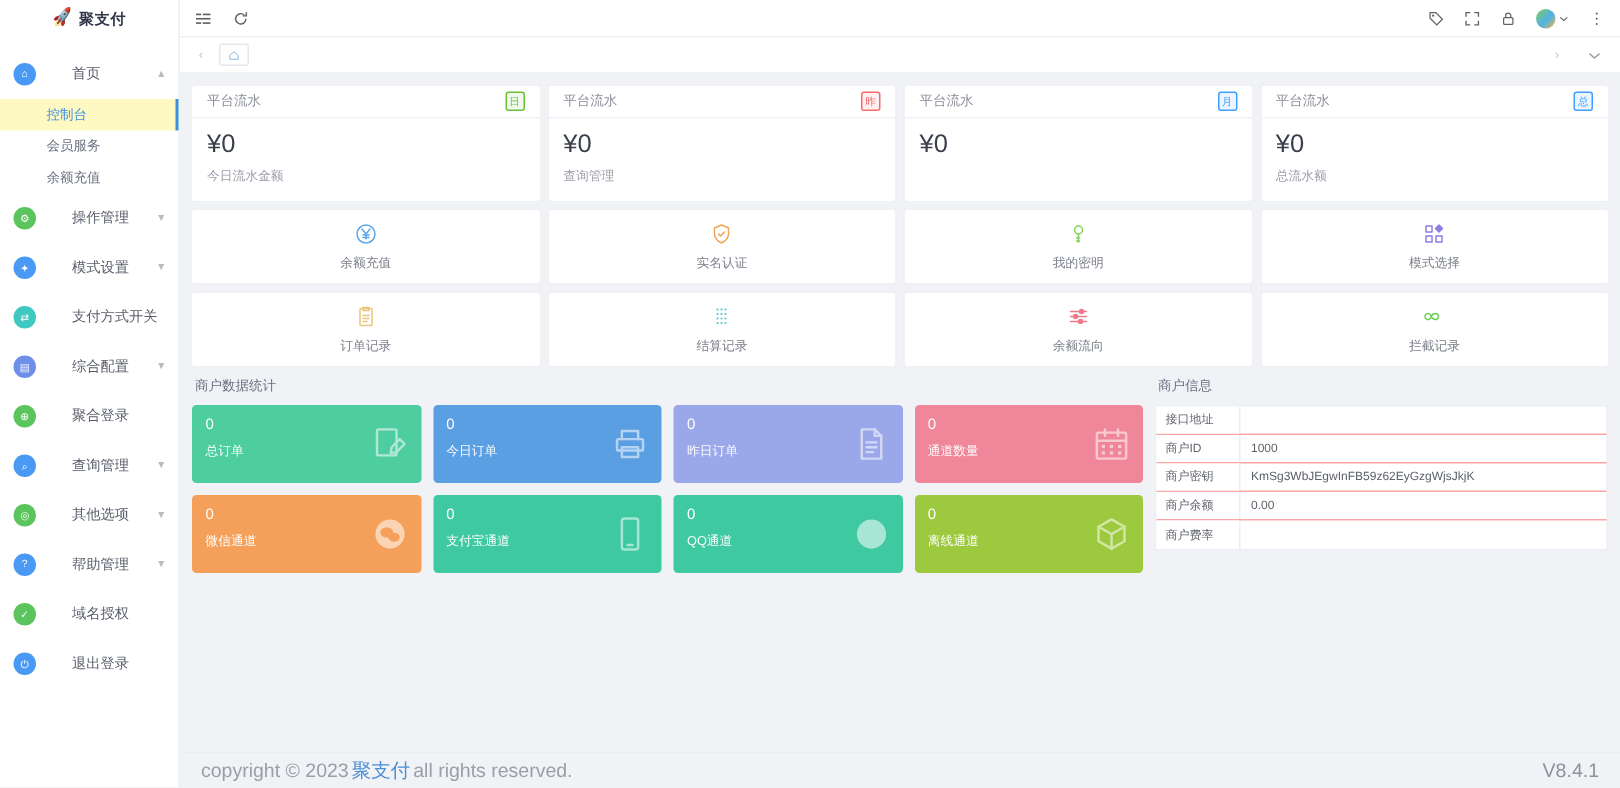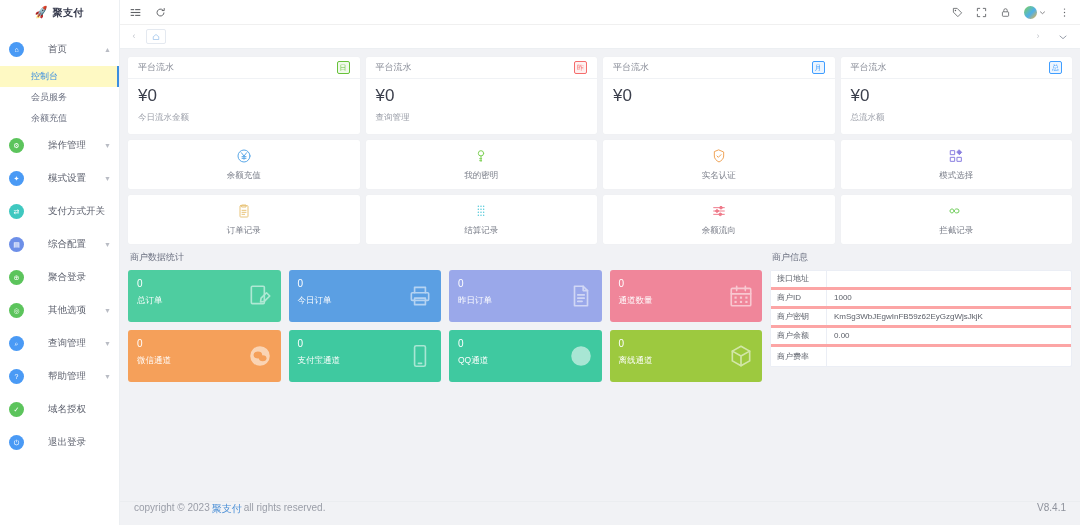--- a/index.html
+++ b/index.html
@@ -134,37 +134,37 @@
   .tile-num { font-size: 10px; line-height: 1.1; }
   .tile-lbl { font-size: 8.5px; margin-top: 6px; opacity: .96; }
   .tile-ico {
     position: absolute; right: 8px; top: 50%; transform: translateY(-50%);
     opacity: .55; display: flex; align-items: center;
   }
 
   .info-box {
     background: #fff; border: 1px solid #ebeef5; border-radius: 2px;
   }
-  .info-row { display: flex; border-bottom: 3px solid #fca5a5; height: 19px; }
+  .info-row { display: flex; border-bottom: 1px solid #fca5a5; height: 19px; }
   .info-row:last-child { border-bottom: none; }
   .info-key {
     width: 56px; flex: 0 0 56px; font-size: 8px; color: #62666f;
     display: flex; align-items: center; padding-left: 6px;
     border-right: 1px solid #ebeef5; background: #fff;
   }
   .info-val {
     flex: 1; font-size: 8px; color: #5c6069; display: flex;
     align-items: center; padding-left: 7px; overflow: hidden;
     white-space: nowrap;
   }
 
   
   .footer {
-    height: 24px; display: flex; align-items: flex-start;
-    padding: 0 14px; font-size: 10px; color: #9a9ea8;
+    height: 24px; display: flex; align-items: center;
+    padding: 0 14px; font-size: 13px; color: #9a9ea8;
     border-top: 1px solid #ebedf0; background: #f1f2f5;
   }
   .footer a { color: #4b8fd6; text-decoration: none; margin: 0 2px; }
   .footer-ver { margin-left: auto; color: #8e929c; }
   svg { display: block; }
 </style>
 </head>
 <body>
 
 <div class="app">
@@ -200,27 +200,27 @@
         <div class="menu-item">
           <span class="m-icon" style="background:#6d8fe8">▤</span>
           <span class="m-label">综合配置</span>
           <span class="m-arrow">▼</span>
         </div>
         <div class="menu-item">
           <span class="m-icon" style="background:#5cc45c">⊕</span>
           <span class="m-label">聚合登录</span>
         </div>
         <div class="menu-item">
+          <span class="m-icon" style="background:#4a9af5">⌕</span>
+          <span class="m-label">查询管理</span>
+          <span class="m-arrow">▼</span>
+        </div>
+        <div class="menu-item">
           <span class="m-icon" style="background:#5cc45c">◎</span>
           <span class="m-label">其他选项</span>
-          <span class="m-arrow">▼</span>
-        </div>
-        <div class="menu-item">
-          <span class="m-icon" style="background:#4a9af5">⌕</span>
-          <span class="m-label">查询管理</span>
           <span class="m-arrow">▼</span>
         </div>
         <div class="menu-item">
           <span class="m-icon" style="background:#4a9af5">?</span>
           <span class="m-label">帮助管理</span>
           <span class="m-arrow">▼</span>
         </div>
         <div class="menu-item">
           <span class="m-icon" style="background:#5cc45c">✓</span>
           <span class="m-label">域名授权</span>
@@ -348,35 +348,35 @@
             <span class="sc-icon">
               <svg width="16" height="16" viewBox="0 0 24 24" fill="none" stroke="#5aa8e8" stroke-width="1.5" stroke-linecap="round" stroke-linejoin="round">
                 <circle cx="12" cy="12" r="9"></circle>
                 <path d="M8 7l4 5 4-5M12 12v5M9 13h6M9 15.5h6"></path>
               </svg>
             </span>
             <span class="sc-label">余额充值</span>
           </div>
           <div class="shortcut">
             <span class="sc-icon">
+              <svg width="16" height="16" viewBox="0 0 24 24" fill="none" stroke="#f0a458" stroke-width="1.5" stroke-linecap="round" stroke-linejoin="round">
+                <path d="M12 3l7 3v6c0 4-3 7-7 9-4-2-7-5-7-9V6z"></path>
+                <path d="M9 12l2 2 4-4"></path>
+              </svg>
+            </span>
+            <span class="sc-label">实名认证</span>
+          </div>
+          <div class="shortcut">
+            <span class="sc-icon">
               <svg width="16" height="16" viewBox="0 0 24 24" fill="none" stroke="#7fd157" stroke-width="1.5" stroke-linecap="round" stroke-linejoin="round">
                 <circle cx="12" cy="8" r="4"></circle>
                 <path d="M12 12v8M10 16h3M10 19h3"></path>
               </svg>
             </span>
             <span class="sc-label">我的密明</span>
-          </div>
-          <div class="shortcut">
-            <span class="sc-icon">
-              <svg width="16" height="16" viewBox="0 0 24 24" fill="none" stroke="#f0a458" stroke-width="1.5" stroke-linecap="round" stroke-linejoin="round">
-                <path d="M12 3l7 3v6c0 4-3 7-7 9-4-2-7-5-7-9V6z"></path>
-                <path d="M9 12l2 2 4-4"></path>
-              </svg>
-            </span>
-            <span class="sc-label">实名认证</span>
           </div>
           <div class="shortcut">
             <span class="sc-icon">
               <svg width="16" height="16" viewBox="0 0 24 24" fill="none" stroke="#8a7fe0" stroke-width="1.5" stroke-linecap="round" stroke-linejoin="round">
                 <rect x="4" y="4" width="6" height="6"></rect>
                 <rect x="4" y="14" width="6" height="6"></rect>
                 <rect x="14" y="14" width="6" height="6"></rect>
                 <path d="M17 3l3.5 3.5L17 10l-3.5-3.5z" fill="#8a7fe0"></path>
               </svg>
             </span>

